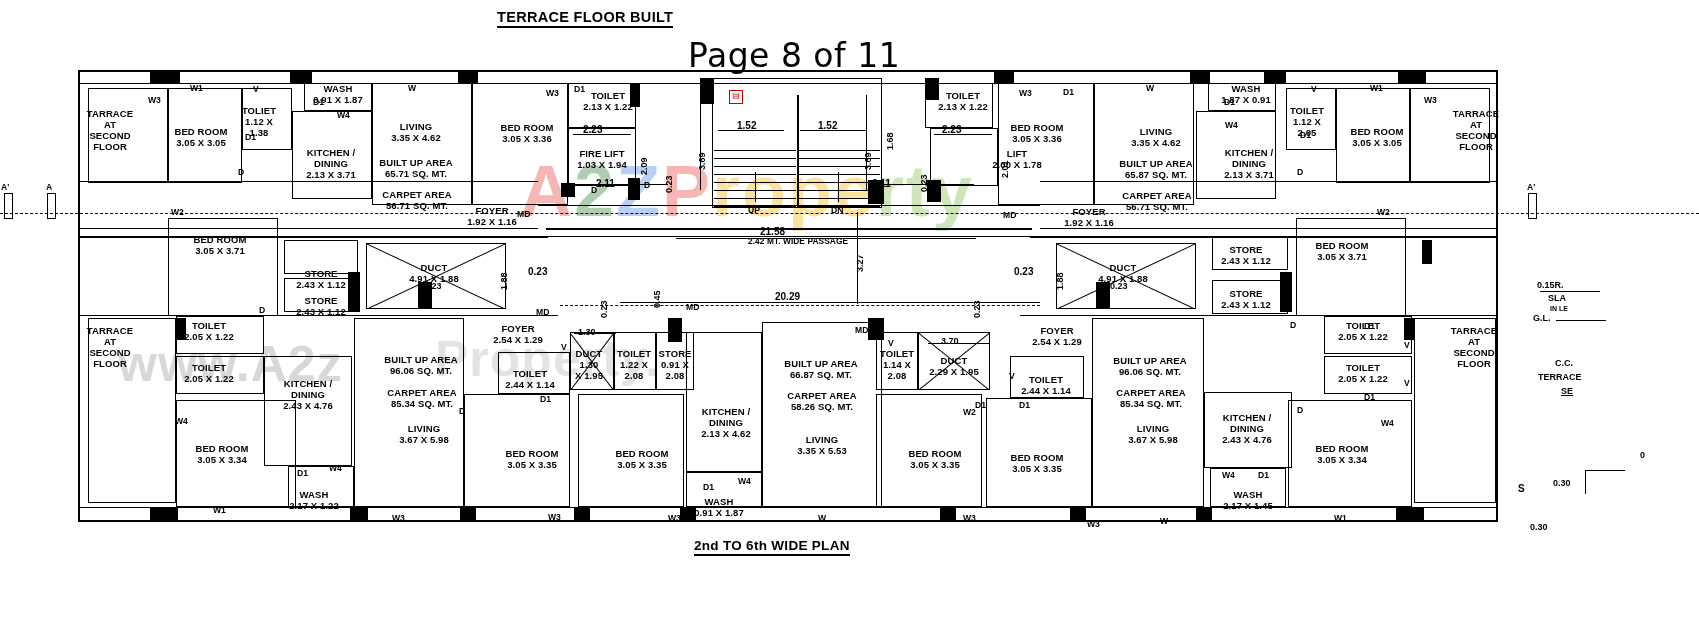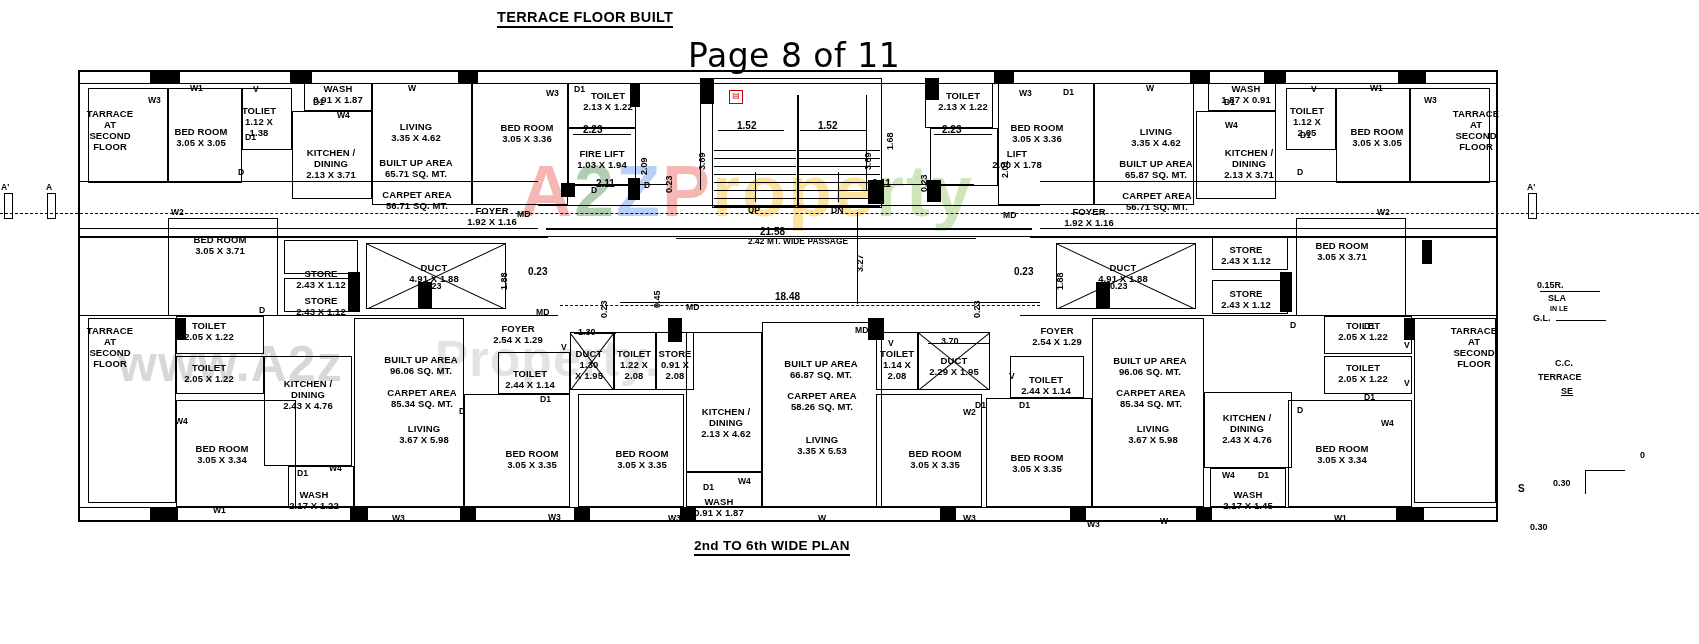--- a/index.html
+++ b/index.html
@@ -466,21 +466,21 @@
     <div class="tag" style="left: 1297px; top: 167px;">D</div>
     <div class="tag" style="left: 1146px; top: 83px;">W</div>
     <div class="tag" style="left: 1224px; top: 97px;">D1</div>
     <div class="tag" style="left: 1225px; top: 120px;">W4</div>
     <div class="tag" style="left: 1003px; top: 210px;">MD</div>
     <div class="tag" style="left: 686px; top: 302px;">MD</div>
     <div class="tag" style="left: 644px; top: 180px;">D</div>
   </div>
 
 <div class="dim" style="left:760px;top:226px;">21.58</div>
-<div class="dim" style="left:775px;top:291px;">18.48</div>
+<div class="dim" style="left:775px;top:291px;">20.29</div>
 <div class="dim" style="left:583px;top:124px;">2.23</div>
 <div class="dim" style="left:942px;top:124px;">2.23</div>
 <div class="dim sm rot" style="left:639px;top:175px;">2.09</div>
 <div class="dim sm rot" style="left:1000px;top:178px;">2.01</div>
 <div class="dim sm rot" style="left:664px;top:193px;">0.23</div>
 <div class="dim sm rot" style="left:919px;top:192px;">0.23</div>
 <div class="dim" style="left:596px;top:178px;">2.11</div>
 <div class="dim" style="left:872px;top:178px;">2.11</div>
 <div class="dim sm rot" style="left:697px;top:170px;">3.69</div>
 <div class="dim sm rot" style="left:863px;top:170px;">3.69</div>

